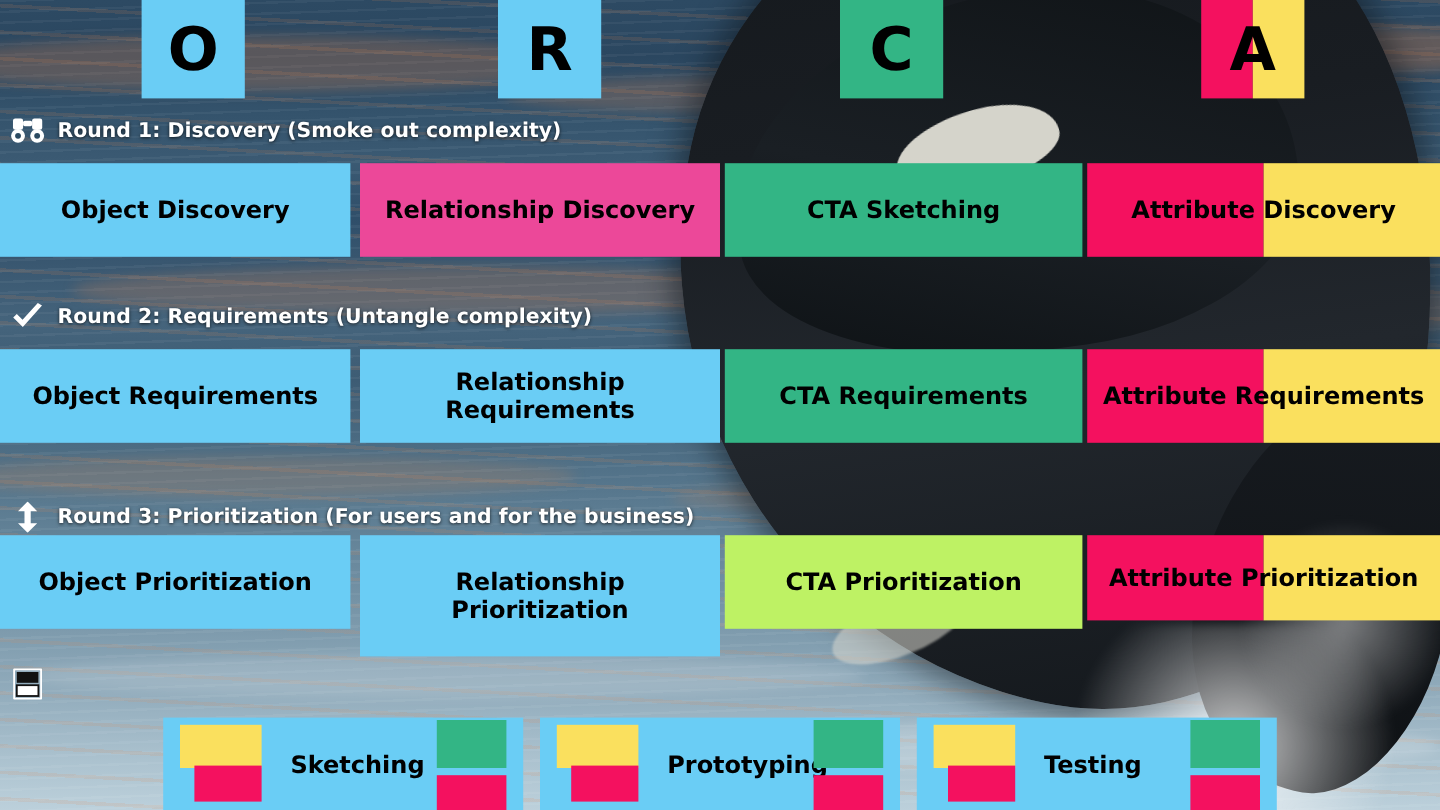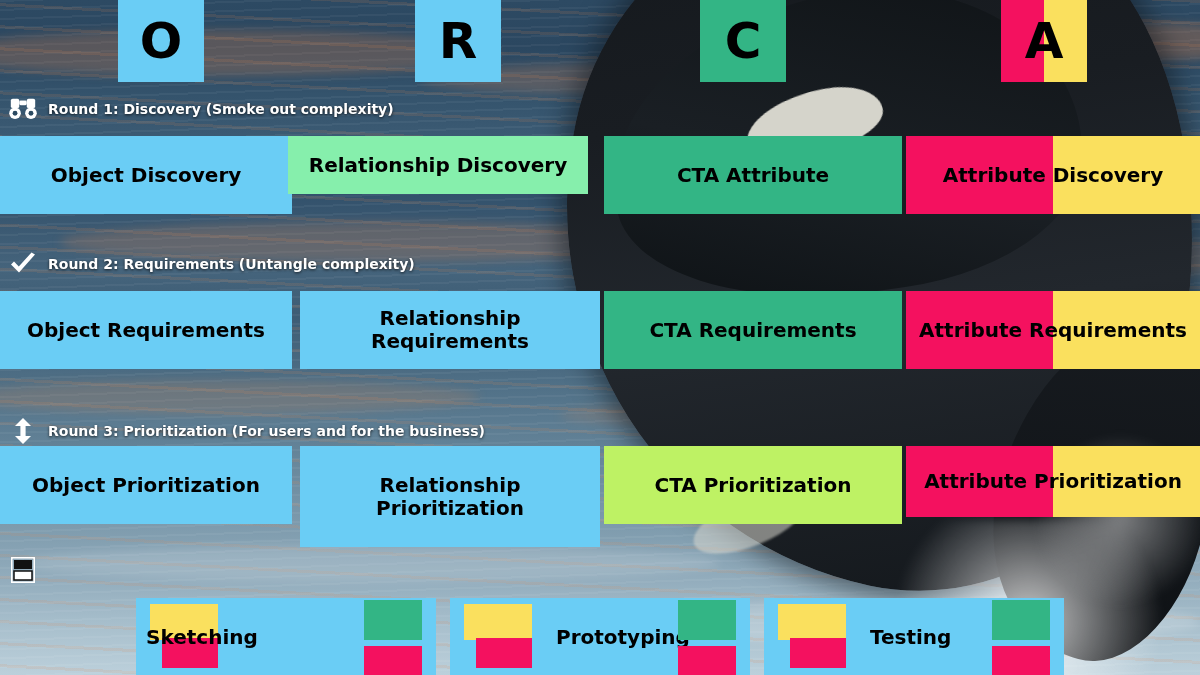--- a/index.html
+++ b/index.html
@@ -89,21 +89,21 @@
     font-family:"DejaVu Sans", sans-serif;
   }
   .letter .glyph{ position:relative; z-index:2; }
   .split-half{ position:absolute; top:0; bottom:0; width:50%; }
   .split-half.left{ left:0; }
   .split-half.right{ right:0; }
 
   
   .round-head{
     position:absolute; left:8px; display:flex; align-items:center; gap:10px;
-    color:#fff; font-weight:700; font-size:14px; white-space:nowrap;
+    color:#fff; font-weight:700; font-size:17px; white-space:nowrap;
     text-shadow:0 1px 3px rgba(0,0,0,.75);
   }
   .round-head .ico{ width:30px; height:26px; display:flex; align-items:center; justify-content:center; }
   .cell{
     position:relative; display:flex; align-items:center; justify-content:center;
     text-align:center; color:#000; font-weight:700; font-size:20px; line-height:1.13;
     padding:4px 6px;
   }
   .cell .lbl{ position:relative; z-index:2; }
   .cell .bg-left, .cell .bg-right{ position:absolute; top:0; bottom:0; }
@@ -167,25 +167,25 @@
         <circle cx="24.5" cy="16.5" r="6.2" fill="#ffffff"></circle>
         <circle cx="7.5" cy="16.5" r="2.6" fill="#2b4a61"></circle>
         <circle cx="24.5" cy="16.5" r="2.6" fill="#2b4a61"></circle>
       </svg>
         </span>
         <span>Round 1: Discovery (Smoke out complexity)</span>
       </div>
       <div class="cell" style="position: absolute; left: 0px; width: 292px; top: 136px; height: 78px; background: rgb(106, 205, 245);">
         <span class="lbl">Object Discovery</span>
       </div>
-      <div class="cell" style="position: absolute; left: 288px; width: 300px; top: 136px; height: 58px; background: #86efac;">
+      <div class="cell" style="position: absolute; left: 300px; width: 300px; top: 136px; height: 78px; background: #ec4899;">
         <span class="lbl">Relationship Discovery</span>
       </div>
       <div class="cell" style="position: absolute; left: 604px; width: 298px; top: 136px; height: 78px; background: rgb(51, 181, 133);">
-        <span class="lbl">CTA Attribute</span>
+        <span class="lbl">CTA Sketching</span>
       </div>
       <div class="cell" style="position: absolute; left: 906px; width: 294px; top: 136px; height: 78px;">
         <span class="bg-left" style="left:0;width:147px;background:#F4115F"></span>
         <span class="bg-right" style="left:147px;right:0;background:#FAE05E"></span>
         <span class="lbl">Attribute Discovery</span>
       </div>
       <div class="round-head" style="top: 251px;">
         <span class="ico">
           <svg width="28" height="24" viewBox="0 0 28 24">
         <path d="M2 12.5 L10 20.5 L26 2.5 L22.5 0.5 L9.8 14.4 L5 9.6 Z" fill="#ffffff"></path>
@@ -234,21 +234,21 @@
           <svg width="24" height="26" viewBox="0 0 24 26">
         <rect x="0.5" y="0.5" width="23" height="25" rx="1.5" fill="none" stroke="#ffffff" stroke-width="2"></rect>
         <rect x="3" y="3" width="18" height="9" fill="#111111"></rect>
         <rect x="3" y="14" width="18" height="9" fill="#ffffff" stroke="#111111" stroke-width="1.5"></rect>
       </svg>
         </span>
       </div>
       <div class="r4card" style="position: absolute; left: 136px; top: 598px; width: 300px; background: rgb(106, 205, 245);">
         <span class="swatch" style="left:14px;top:6px;width:68px;height:36px;background:#FAE05E"></span>
         <span class="swatch" style="left:26px;top:40px;width:56px;height:30px;background:#F4115F"></span>
-        <span class="lbl" style="">Sketching</span>
+        <span class="lbl" style="margin-left:96px">Sketching</span>
         <span class="swatch" style="right:14px;top:2px;width:58px;height:40px;background:#33B585"></span>
         <span class="swatch" style="right:14px;top:48px;width:58px;height:32px;background:#F4115F"></span>
       </div>
       <div class="r4card" style="position: absolute; left: 450px; top: 598px; width: 300px; background: rgb(106, 205, 245);">
         <span class="swatch" style="left:14px;top:6px;width:68px;height:36px;background:#FAE05E"></span>
         <span class="swatch" style="left:26px;top:40px;width:56px;height:30px;background:#F4115F"></span>
         <span class="lbl" style="margin-left:96px">Prototyping</span>
         <span class="swatch" style="right:14px;top:2px;width:58px;height:40px;background:#33B585"></span>
         <span class="swatch" style="right:14px;top:48px;width:58px;height:32px;background:#F4115F"></span>
       </div>

